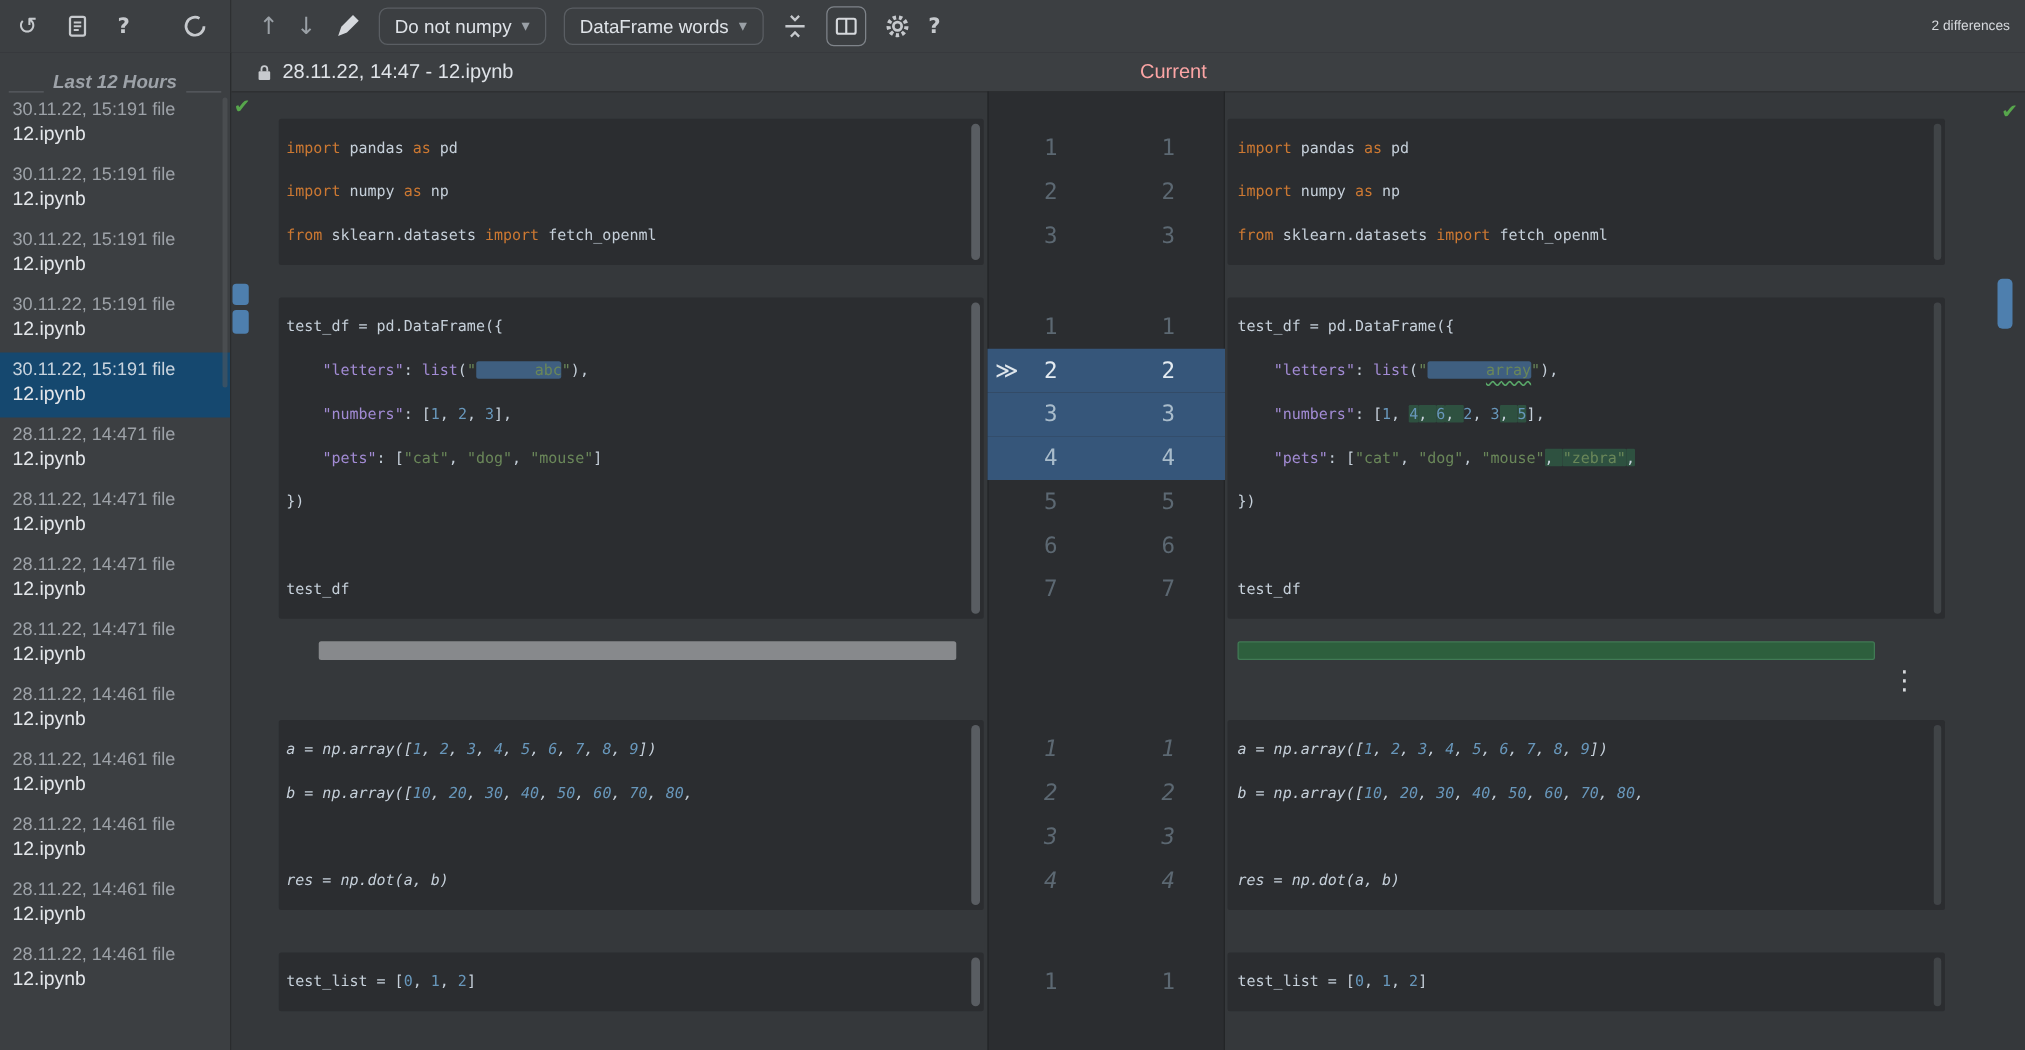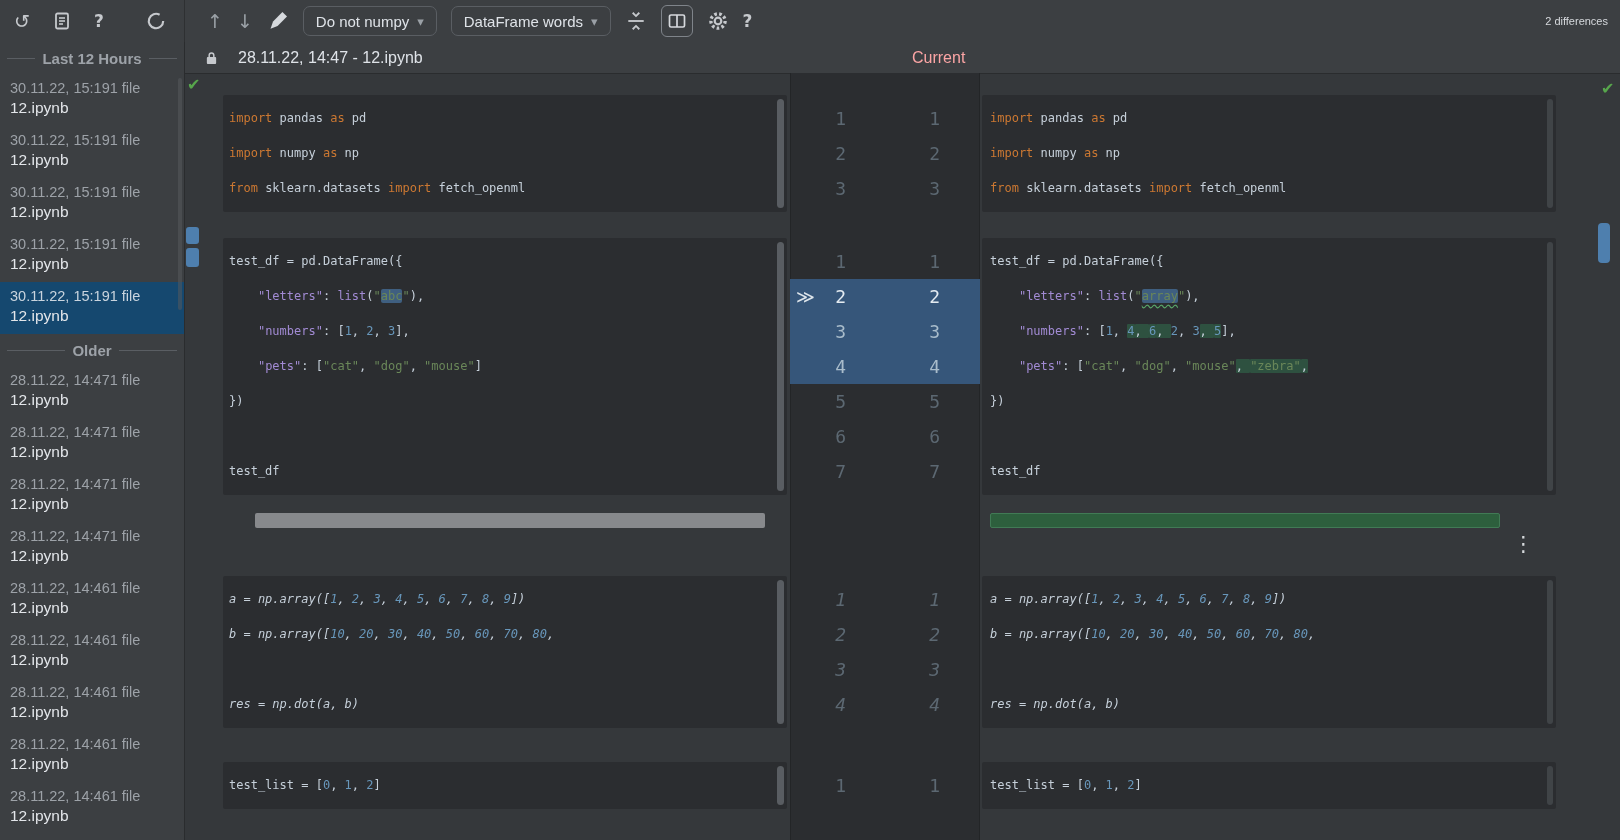--- a/index.html
+++ b/index.html
@@ -18,28 +18,28 @@
   .icon.help{font-size:17px;font-weight:bold;color:#c6c9cd;}
   .dd{display:flex;align-items:center;gap:8px;height:30px;padding:0 12px;border:1px solid #5a5e63;
       border-radius:7px;background:transparent;color:#dfe3e8;font-size:15px;font-family:"Liberation Sans",sans-serif;}
   .dd .chev{font-family:"DejaVu Sans",sans-serif;color:#9aa0a6;font-size:13px;}
   .boxed{display:flex;align-items:center;justify-content:center;width:30px;height:30px;
          border:1.5px solid #7f848a;border-radius:6px;}
   svg.lineicon{display:block;}
   
   #titlebar{position:absolute;top:42px;left:185px;right:0;height:31px;background:#3c3f42;
             border-bottom:1px solid #2a2c2e;}
-  .title-left{position:absolute;left:20px;top:0;height:31px;display:flex;align-items:center;gap:20px;
+  .title-left{position:absolute;left:20px;top:0;height:31px;display:flex;align-items:center;gap:8px;
               font-size:16px;color:#dfe3e8;}
   .title-right{position:absolute;left:727px;top:0;height:31px;display:flex;align-items:center;
                font-size:16px;color:#fca5a5;}
   
   #sidebar{position:absolute;top:42px;left:0;width:185px;bottom:0;background:#3c3f42;
            border-right:1px solid #2a2c2e;overflow:hidden;box-sizing:border-box;}
-  .group-header{display:flex;align-items:center;height:32px;color:#9da2a8;font-weight:bold;font-size:15px;}
+  .group-header{display:flex;align-items:flex-end;height:32px;color:#9da2a8;font-weight:bold;font-size:15px;font-style:italic;}
   .group-header::before,.group-header::after{content:"";flex:1;height:1px;background:#5a5e63;margin:0 7px;}
   .hist-item{height:52px;box-sizing:border-box;padding:6px 8px 0 10px;cursor:pointer;}
   .hist-item.selected{background:#15486f;}
   .hist-item .l1{display:flex;justify-content:flex-start;font-size:14.5px;color:#9da2a8;}
   .hist-item .l2{font-size:15.5px;color:#e3e6ea;margin-top:3px;}
   .hist-item.selected .l1{color:#c9d4de;}
   .sb-scroll{position:absolute;right:2px;top:36px;width:4px;height:232px;background:#55595d;border-radius:2px;opacity:.55;}
   
   #diff{position:absolute;top:73px;left:185px;right:0;bottom:0;overflow:hidden;}
   .gutter-bg{position:absolute;left:605px;top:0;bottom:0;width:190px;background:#2b2d30;
@@ -65,21 +65,21 @@
   .pl .pane-cell{margin-left:18px;margin-right:3px;}
   .pr .pane-cell{margin-left:2px;margin-right:40px;}
   .code{padding:6px 0 6px 6px;}
   .pr .code{padding-left:8px;}
   .cl{height:35px;line-height:35px;white-space:pre;font-family:"DejaVu Sans Mono",monospace;font-size:12px;}
   .tk-k{color:#cc7832;}
   .tk-p{color:#c6d0da;}
   .tk-s{color:#6a8759;}
   .tk-n{color:#6897bb;}
   .tk-y{color:#a28bd4;}
-  .hl-w{background:#3f5f80;border-radius:2px;}
+  .hl-w{background:#3f5f80;border-radius:2px;padding-left:47px;}
   .hl-i{background:#2e5140;border-radius:1px;}
   .sq{text-decoration:underline wavy #59a869;text-decoration-skip-ink:none;text-underline-offset:4px;}
   .cell-scroll{position:absolute;right:3px;top:4px;bottom:4px;width:7px;border-radius:4px;background:#62666b;opacity:.85;}
   .pr .cell-scroll{opacity:.4;width:6px;}
   
   .gut{position:relative;padding-top:6px;font-family:"DejaVu Sans Mono",monospace;font-size:18px;}
   .grow{position:relative;height:35px;line-height:35px;color:#5c6872;}
   .grow.hl{background:#36567a;color:#a9bccb;}
   .grow.cur{color:#e4ebf1;}
   .grow .ln{position:absolute;left:30px;width:26px;text-align:right;}
@@ -192,23 +192,20 @@
           </div>
           <div class="l2">12.ipynb</div>
         </div>
         <div class="hist-item selected">
           <div class="l1">
             <span class="time">30.11.22, 15:19</span>
             <span class="count">1 file</span>
           </div>
           <div class="l2">12.ipynb</div>
         </div>
-        <div class="group-header">
-          <span class="group-label">Older</span>
-        </div>
         <div class="hist-item">
           <div class="l1">
             <span class="time">28.11.22, 14:47</span>
             <span class="count">1 file</span>
           </div>
           <div class="l2">12.ipynb</div>
         </div>
         <div class="hist-item">
           <div class="l1">
             <span class="time">28.11.22, 14:47</span>

